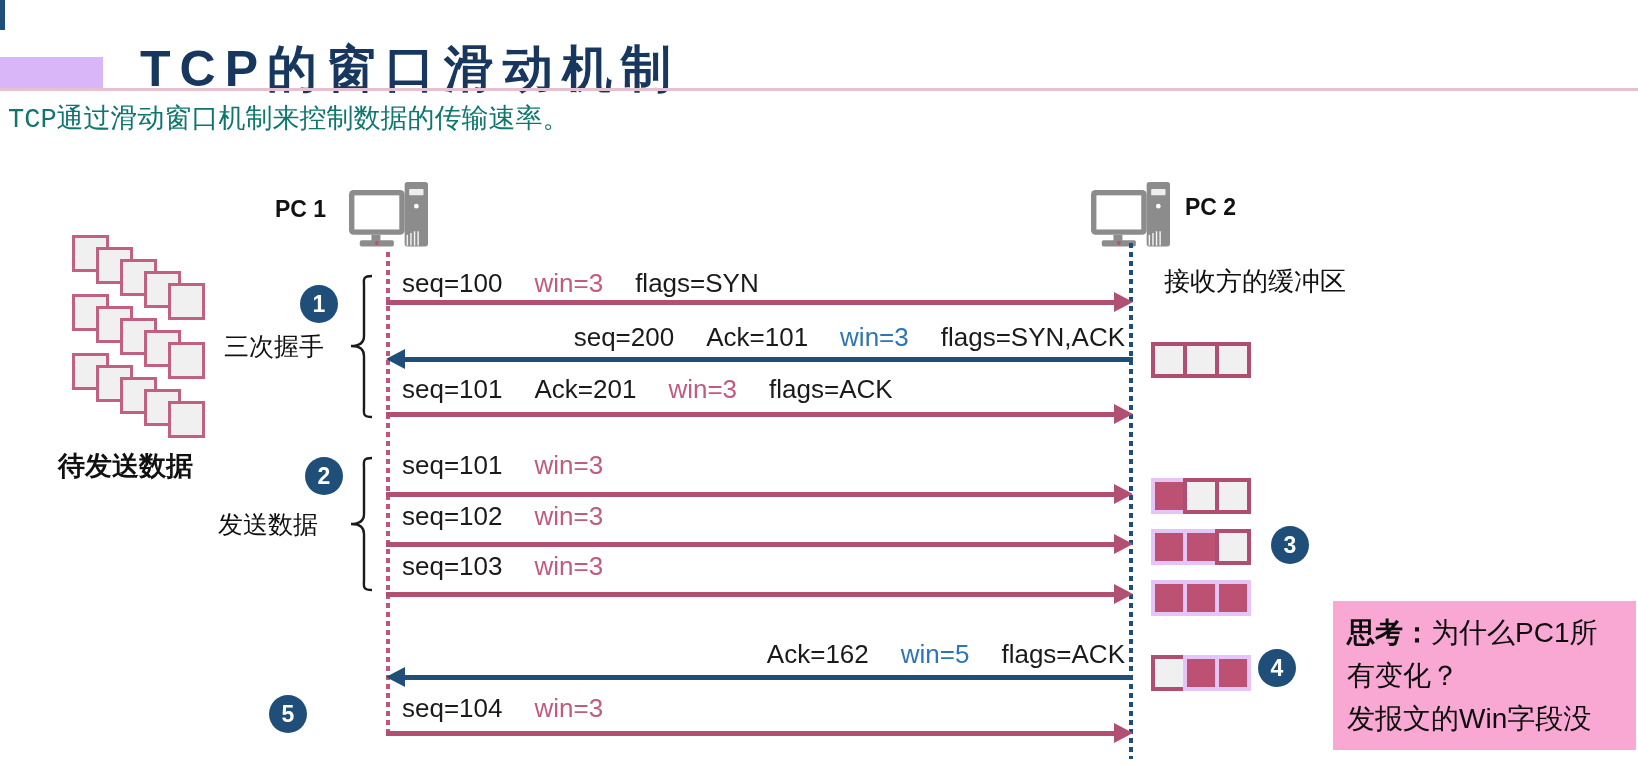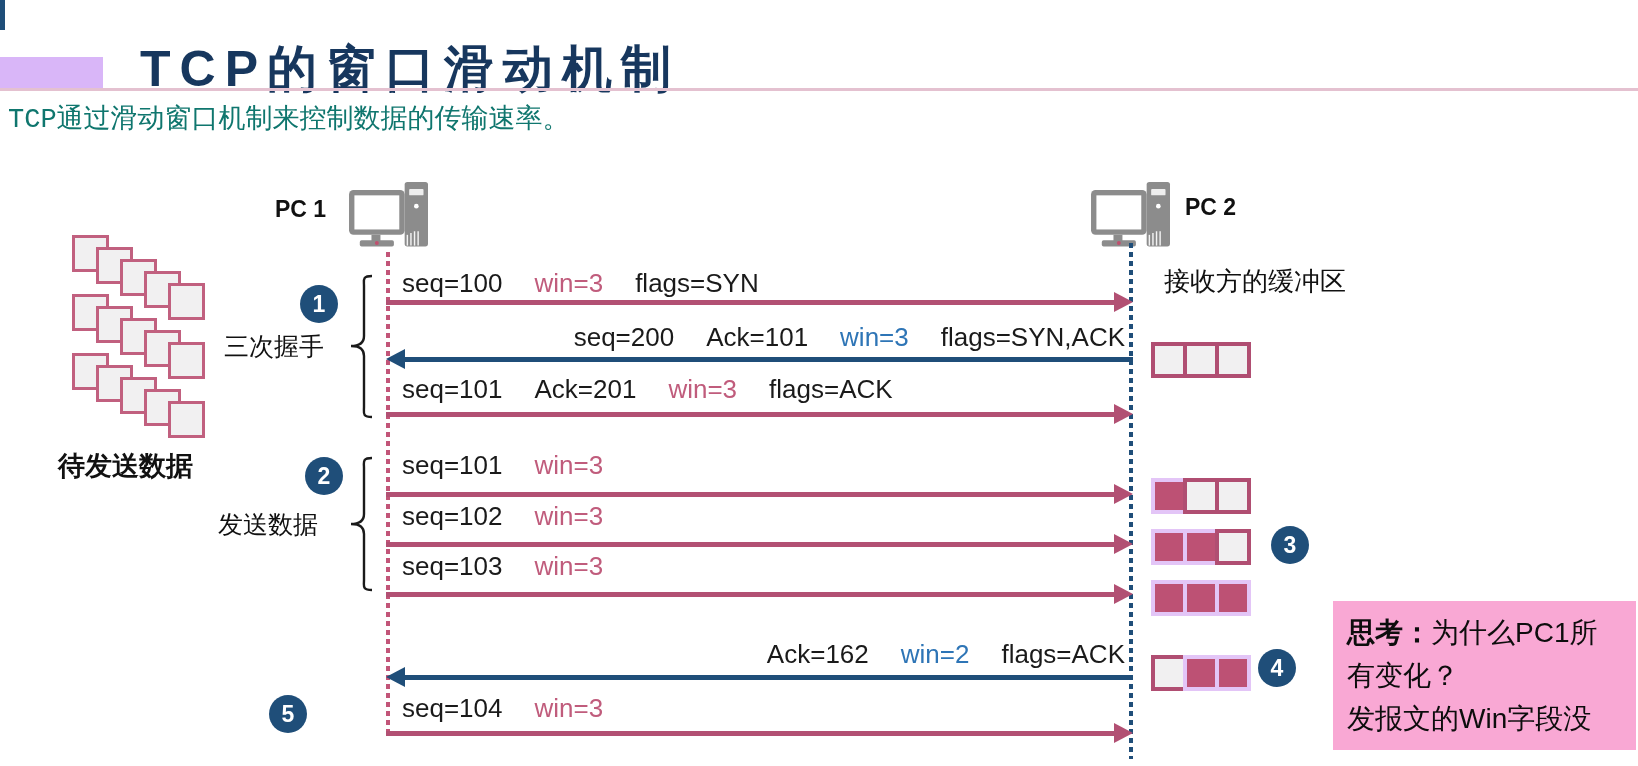--- a/index.html
+++ b/index.html
@@ -170,21 +170,21 @@
       <div class="msg-text" style="left: 402px; top: 501px;"><span class="tok k">seq=102</span><span class="tok p">win=3</span></div>
       <div class="arrow right" style="left: 386px; width: 747px; top: 534px;">
         <div class="shaft"></div>
         <div class="head"></div>
       </div>
       <div class="msg-text" style="left: 402px; top: 551px;"><span class="tok k">seq=103</span><span class="tok p">win=3</span></div>
       <div class="arrow right" style="left: 386px; width: 747px; top: 584px;">
         <div class="shaft"></div>
         <div class="head"></div>
       </div>
-      <div class="msg-text" style="right: 513px; top: 639px;"><span class="tok k">Ack=162</span><span class="tok b">win=2</span><span class="tok k">flags=ACK</span></div>
+      <div class="msg-text" style="right: 513px; top: 639px;"><span class="tok k">Ack=162</span><span class="tok b">win=5</span><span class="tok k">flags=ACK</span></div>
       <div class="arrow left" style="left: 386px; width: 747px; top: 667px;">
         <div class="shaft"></div>
         <div class="head"></div>
       </div>
       <div class="msg-text" style="left: 402px; top: 693px;"><span class="tok k">seq=104</span><span class="tok p">win=3</span></div>
       <div class="arrow right" style="left: 386px; width: 747px; top: 723px;">
         <div class="shaft"></div>
         <div class="head"></div>
       </div>
     </div>

